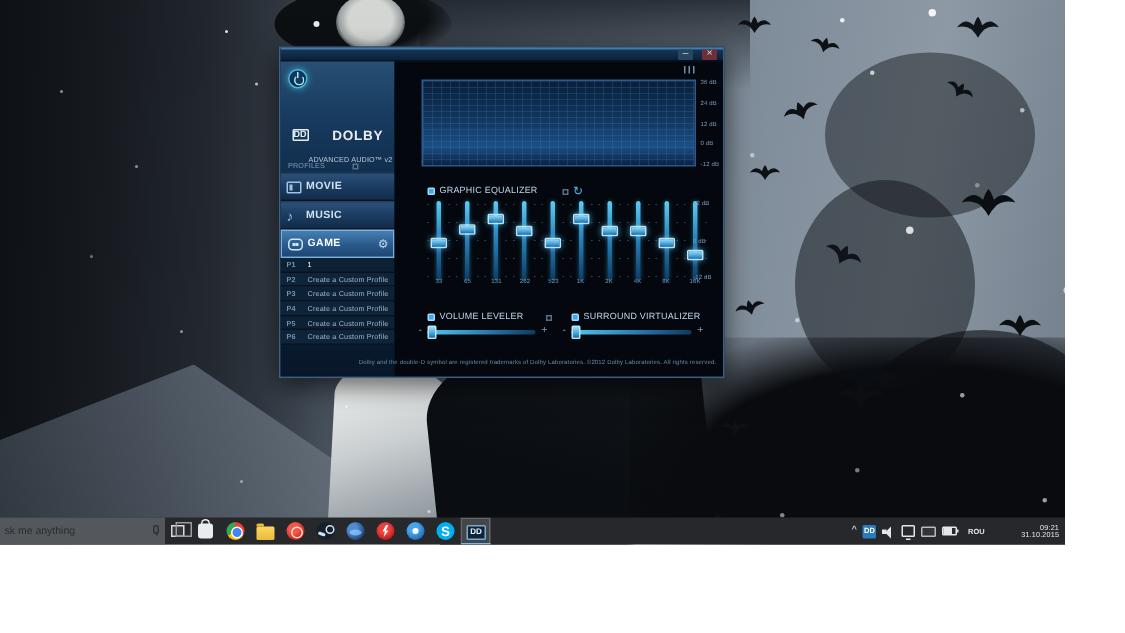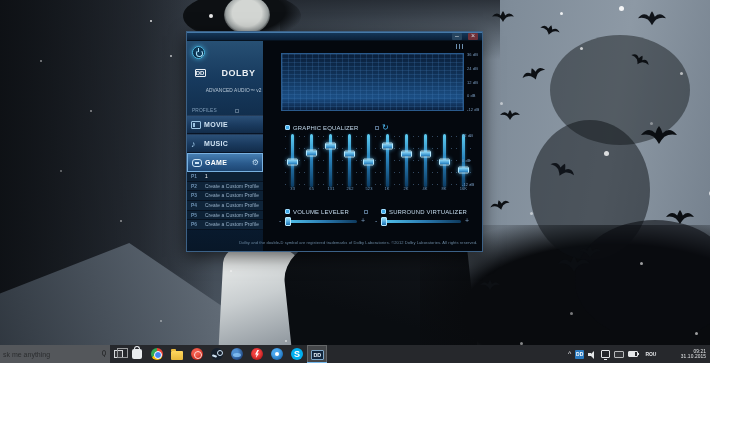--- a/index.html
+++ b/index.html
@@ -64,21 +64,21 @@
   .sidebar { background:linear-gradient(#275074 0%, #173a5e 18%, #0e2844 45%, #0a1e36 75%, #081728 100%); }
 
   .power-btn { position:absolute; left:5px; top:5px; width:13px; height:13px; border-radius:50%;
       border:1px solid #49b9e2; background:radial-gradient(circle at 50% 45%, #0f3c5c 40%, #0a2238 75%);
       box-shadow:0 0 5px rgba(70,190,235,.8); }
   .power-btn::before { content:""; position:absolute; left:3px; top:3px; width:5px; height:5px;
       border:1px solid #aee6ff; border-radius:50%; border-top-color:transparent; }
   .power-btn::after { content:""; position:absolute; left:5px; top:1px; width:1px; height:4px; background:#aee6ff; }
 
   .brand { position:absolute; left:0; top:27px; width:76px; text-align:center; color:#e9eef3; }
-  .brand-row { display:flex; align-items:center; justify-content:center; gap:16px; }
+  .brand-row { display:flex; align-items:center; justify-content:center; gap:16px;margin-top:17px; }
   .dd-icon { display:inline-block; width:11px; height:8px; border:1px solid #e9eef3; border-radius:1px;
       font-size:6px; line-height:6px; font-weight:bold; color:#e9eef3; letter-spacing:0; }
   .brand-name { font-size:9px; font-weight:bold; letter-spacing:.5px; }
   .brand-sub { color:#b9c9d8; margin-top:1px; }
 
   .profiles-hd { position:absolute; left:5px; top:65px; color:#7e9cb8; display:flex; align-items:center; }
   .info-sq { display:inline-block; width:4px; height:4px; border:1px solid #56708a; margin-left:2px; }
 
   .menu { position:absolute; left:0; top:74px; width:76px; }
   .menu-row { position:relative; height:19px; display:flex; align-items:center; padding-left:4px; gap:3px;

